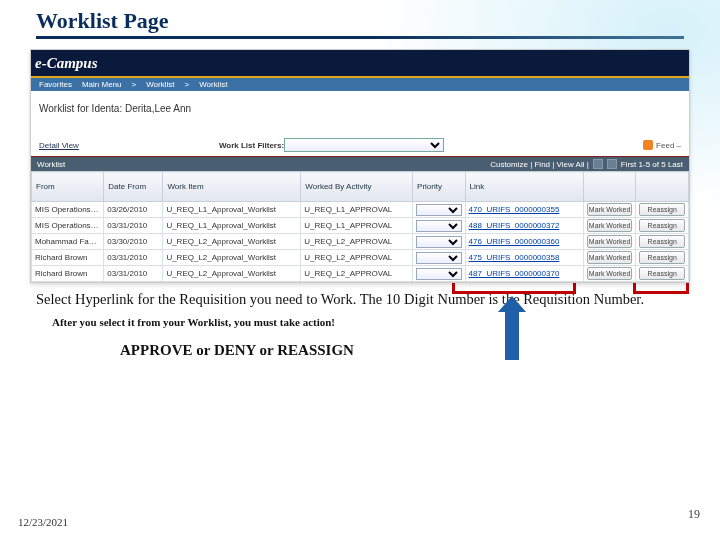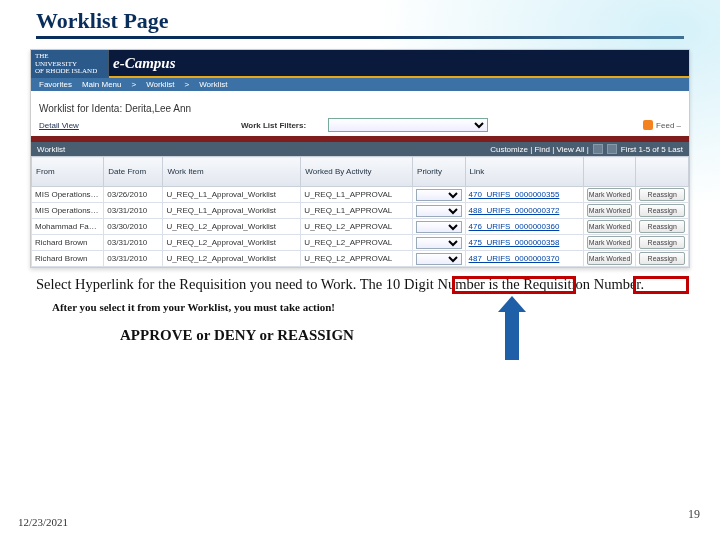--- a/index.html
+++ b/index.html
@@ -82,22 +82,23 @@
   }
   .worklist-for {
     padding: 4px 8px 2px 8px;
     font-size: 10px;
     color: #333;
   }
   .filter-row {
     display: flex;
     align-items: center;
     padding: 2px 8px 4px 8px;
-    gap: 22px;
-    border-bottom: 6px solid #7f1d1d;
+    gap: 0;
+    border-bottom: 1px solid #7f1d1d;
+    margin-top: 20px;
   }
   .detail-view {
     color: #235;
     text-decoration: underline;
     font-size: 8px;
   }
   .filter-label {
     margin-left: 140px;
     font-size: 8px;
     font-weight: bold;
@@ -236,25 +237,20 @@
 <body>
 
 <div class="bg-swirl"></div>
 
 <div class="title-bar">
   <h1>Worklist Page</h1>
 </div>
 
 <div class="screenshot-wrap">
   <div class="uni-band">
-    <div class="uni-logo">
-      <div>THE</div>
-      <div>UNIVERSITY</div>
-      <div>OF RHODE ISLAND</div>
-    </div>
     <div class="eCampus-bar">e-Campus</div>
   </div>
   <div class="menu-band">
     <span>Favorites</span>
     <span>Main Menu</span>
     <span>&gt;</span>
     <span>Worklist</span>
     <span>&gt;</span>
     <span>Worklist</span>
   </div>

